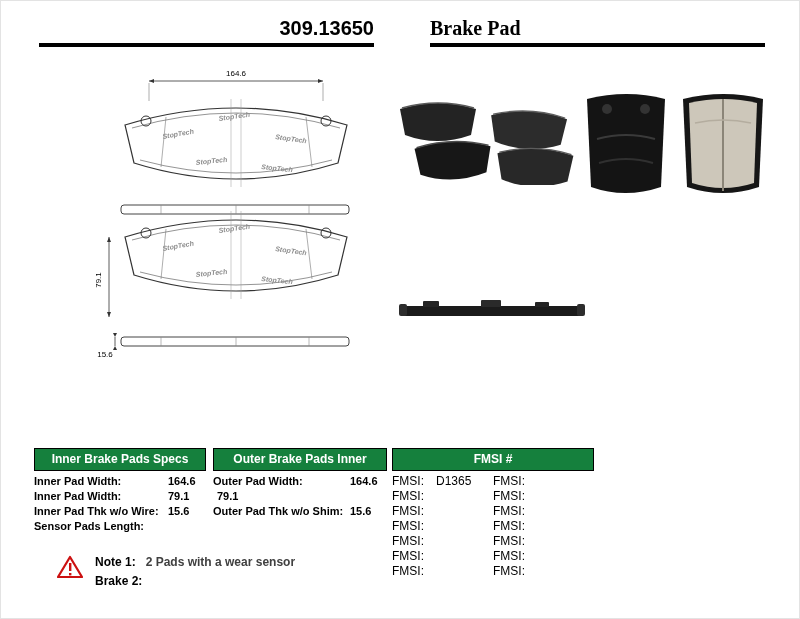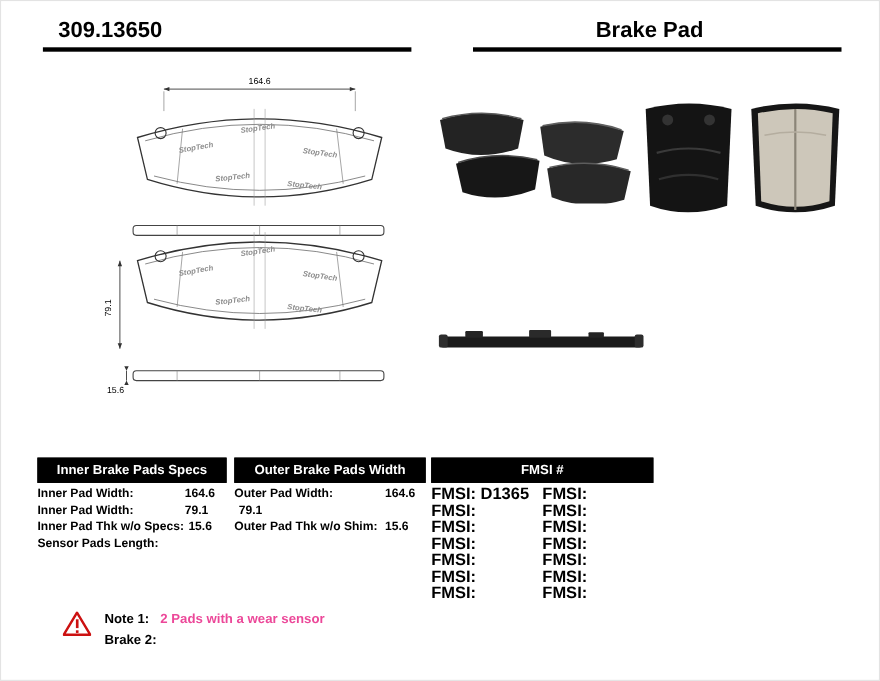--- a/index.html
+++ b/index.html
@@ -4,52 +4,52 @@
 <style>
   html,body{margin:0;padding:0;background:#fff;}
   .page{
     position:relative;width:800px;height:619px;background:#ffffff;
     border:1px solid #e3e3e3;box-sizing:border-box;overflow:hidden;
     font-family:"Liberation Sans", sans-serif;color:#000;
   }
   
   .header{position:absolute;top:16px;left:38px;right:34px;display:flex;justify-content:space-between;}
   .hdr-cell{border-bottom:4px solid #000;padding-bottom:3px;font-size:20px;font-weight:bold;box-sizing:border-box;}
-  .hdr-left{width:335px;padding-left:14px;}
-  .hdr-right{width:335px;text-align:center;padding-right:14px;}
+  .hdr-left{width:335px;padding-left:14px;text-align:right;}
+  .hdr-right{width:335px;text-align:left;padding-right:14px;font-family:Liberation Serif, serif;}
   
   .abs{position:absolute;}
   svg text.dim{font-family:"Liberation Sans",sans-serif;font-size:8px;fill:#000;}
   svg text.wm{font-family:"Liberation Sans",sans-serif;font-size:7px;font-weight:bold;font-style:italic;fill:#8d8d8d;}
   
   .spec-area{position:absolute;top:415px;left:33px;right:32px;display:flex;}
   .spec-col{box-sizing:border-box;}
   .spec-header{
-    background:#000000;color:#fff;font-size:12px;font-weight:bold;text-align:center;
-    padding:3px 0 4px 0;border:1px solid #000;
+    background:#15803d;color:#fff;font-size:12px;font-weight:bold;text-align:center;
+    padding:3px 0 4px 0;border:1px solid #000;margin-top:32px;
   }
   .spec-rows{padding-top:3px;}
   .spec-row{display:flex;font-size:11px;font-weight:bold;line-height:15px;}
   .lbl{text-align:left;white-space:nowrap;}
   .val{padding-left:4px;white-space:nowrap;}
   .col-inner{width:172px;margin-right:7px;}
   .col-inner .lbl{flex:0 0 130px;}
   .col-outer{width:174px;margin-right:5px;}
   .col-outer .lbl{flex:0 0 133px;}
   .col-fmsi{width:202px;margin-right:8px;}
-  .fmsi-row{display:flex;font-size:15px;font-weight:bold;line-height:15px;}
+  .fmsi-row{display:flex;font-size:12px;font-weight:normal;line-height:15px;}
   .fmsi-pair{width:50%;display:flex;}
   .fmsi-pair .lbl{flex:0 0 40px;}
   .col-related{width:168px;}
   .col-related .spec-row{padding-left:6px;}
   
   .notes{position:absolute;left:56px;top:552px;}
   .note-line{display:flex;align-items:baseline;font-size:12px;font-weight:bold;line-height:19px;text-align:right;}
   .note-label{color:#000;margin-right:10px;}
-  .note-text{color:#ec4899;}
+  .note-text{color:#404040;}
   .warn{position:absolute;left:0;top:2px;}
   .note-block{margin-left:38px;}
 </style>
 </head>
 <body>
 
 <div class="page">
 
   <div class="header">
     <div class="hdr-cell hdr-left">309.13650</div>
@@ -166,32 +166,32 @@
       <div class="spec-rows">
         <div class="spec-row">
           <span class="lbl">Inner Pad Width:</span>
           <span class="val">164.6</span>
         </div>
         <div class="spec-row">
           <span class="lbl">Inner Pad Width:</span>
           <span class="val">79.1</span>
         </div>
         <div class="spec-row">
-          <span class="lbl">Inner Pad Thk w/o Specs:</span>
+          <span class="lbl">Inner Pad Thk w/o Wire:</span>
           <span class="val">15.6</span>
         </div>
         <div class="spec-row">
           <span class="lbl">Sensor Pads Length:</span>
           <span class="val"></span>
         </div>
       </div>
     </div>
 
     <div class="spec-col col-outer">
-      <div class="spec-header">Outer Brake Pads Width</div>
+      <div class="spec-header">Outer Brake Pads Inner</div>
       <div class="spec-rows">
         <div class="spec-row">
           <span class="lbl">Outer Pad Width:</span>
           <span class="val">164.6</span>
         </div>
         <div class="spec-row">
           <span class="val">79.1</span>
         </div>
         <div class="spec-row">
           <span class="lbl">Outer Pad Thk w/o Shim:</span>

